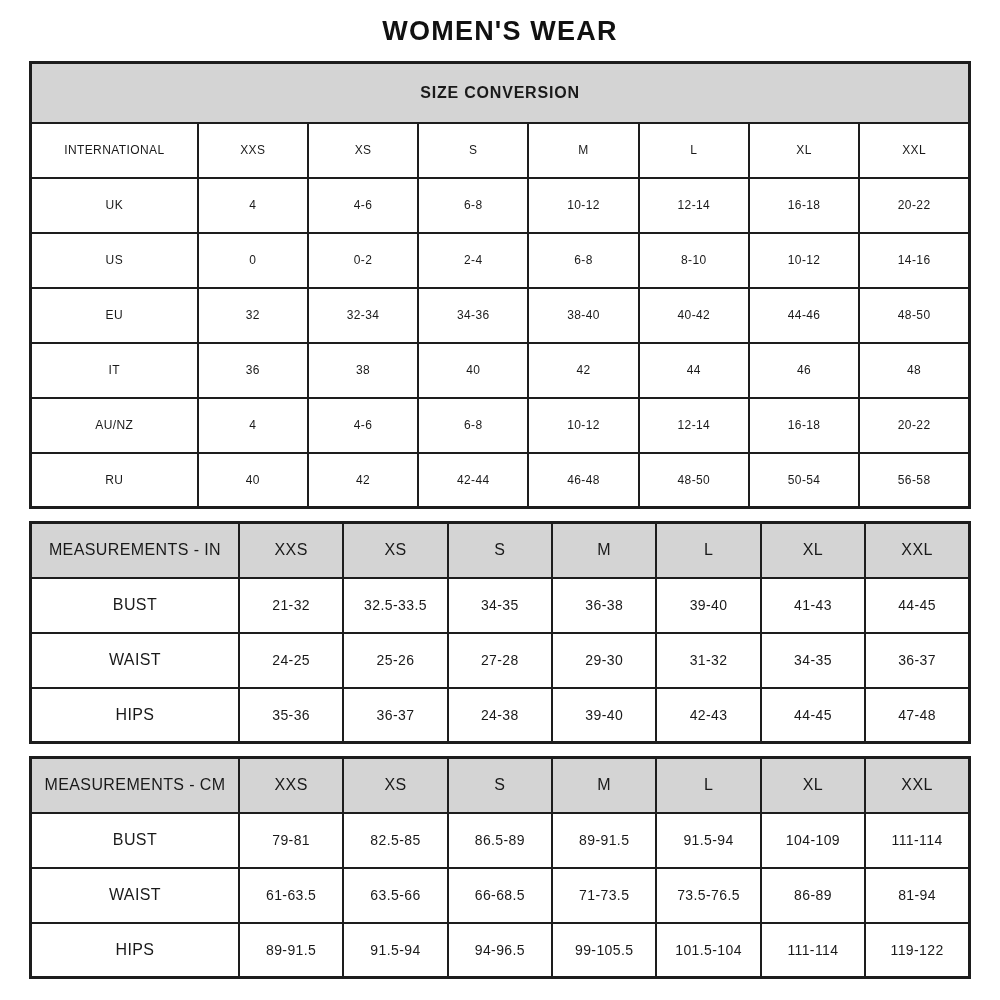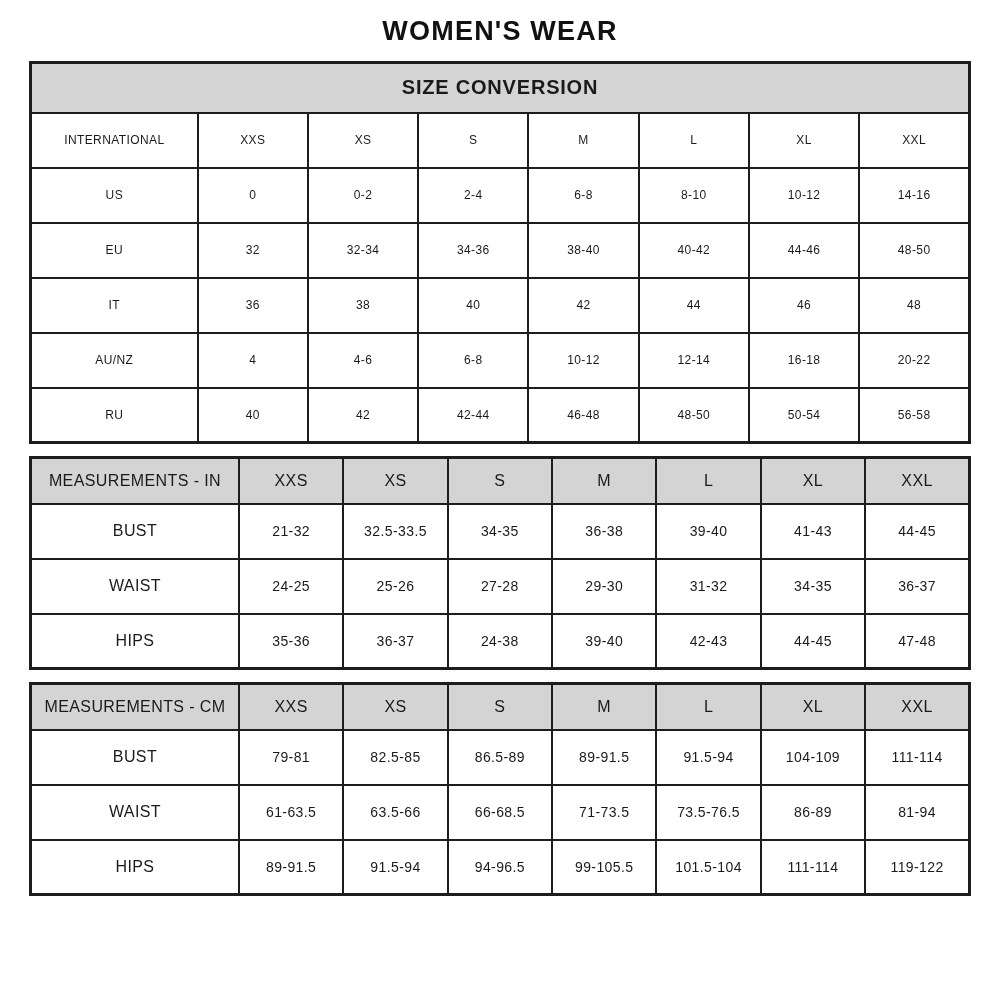--- a/index.html
+++ b/index.html
@@ -36,34 +36,34 @@
     padding: 0 4px;
     text-align: center;
     vertical-align: middle;
     font-weight: 400;
     letter-spacing: 0.4px;
     overflow: hidden;
     white-space: nowrap;
   }
   
   .t-size .band {
-    height: 50px;
+    height: 60px;
     background: var(--header-bg, #d4d4d4);
     font-weight: 700;
-    font-size: 20px;
+    font-size: 16px;
     letter-spacing: 0.8px;
   }
   .t-size th.colhead, .t-size td {
     height: 55px;
     font-size: 12px;
   }
   .t-size col.c0 { width: 17.8%; }
   
   .t-meas th {
-    height: 46px;
+    height: 55px;
     background: var(--header-bg, #d4d4d4);
     font-weight: 700;
     font-size: 16px;
     letter-spacing: 0.6px;
   }
   .t-meas td {
     height: 55px;
     font-size: 14px;
   }
   .t-meas td.rowlabel { font-size: 16px; border-radius: 20px; }
@@ -97,20 +97,30 @@
         <th class="colhead">XS</th>
         <th class="colhead">S</th>
         <th class="colhead">M</th>
         <th class="colhead">L</th>
         <th class="colhead">XL</th>
         <th class="colhead">XXL</th>
       </tr>
     </thead>
     <tbody>
         <tr>
+          <td class="rowlabel">UK</td>
+          <td>4</td>
+          <td>4-6</td>
+          <td>6-8</td>
+          <td>10-12</td>
+          <td>12-14</td>
+          <td>16-18</td>
+          <td>20-22</td>
+        </tr>
+        <tr>
           <td class="rowlabel">US</td>
           <td>0</td>
           <td>0-2</td>
           <td>2-4</td>
           <td>6-8</td>
           <td>8-10</td>
           <td>10-12</td>
           <td>14-16</td>
         </tr>
         <tr>

